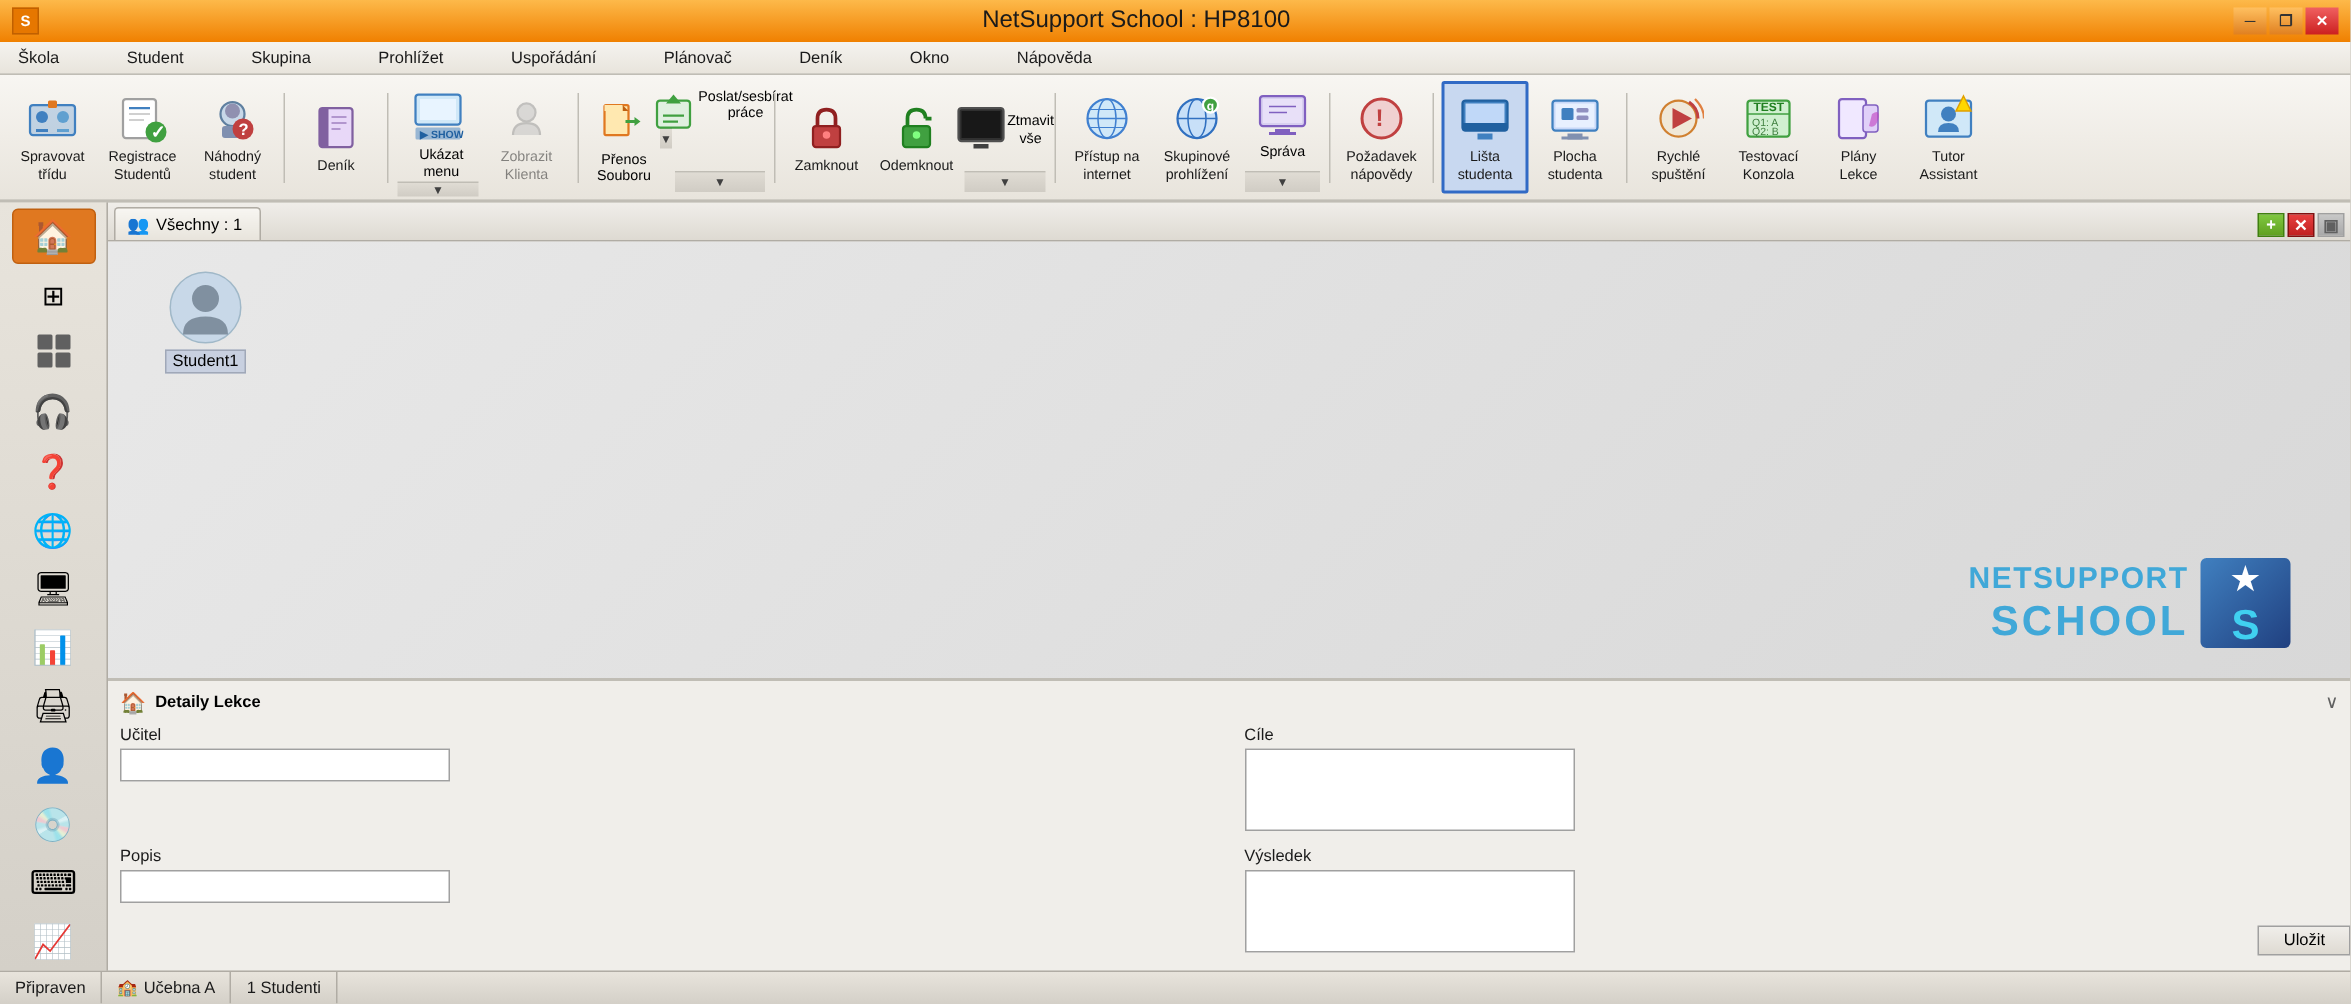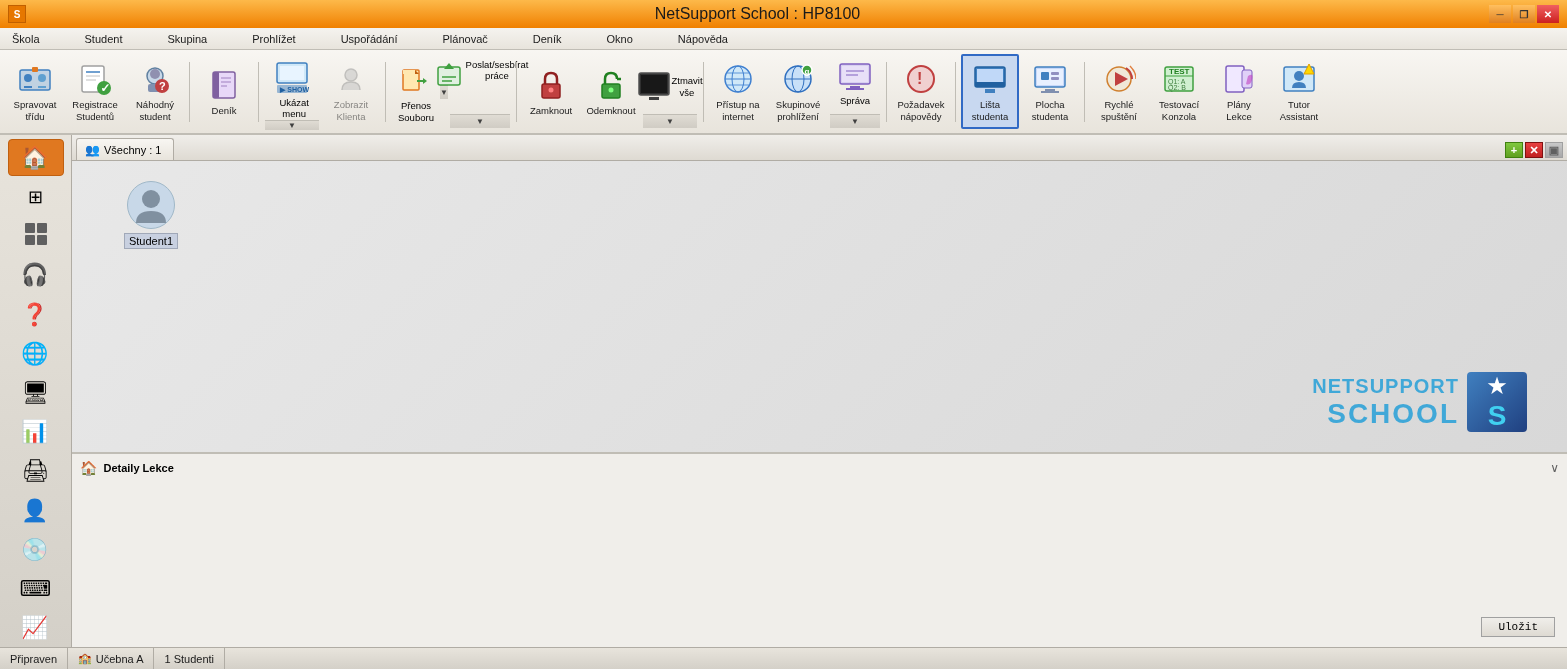--- a/index.html
+++ b/index.html
@@ -115,21 +115,21 @@
     #view-area {
       flex: 1;
       background: linear-gradient(135deg, #e8e8e8 0%, #d8d8d8 100%);
       position: relative;
       overflow: hidden;
     }
 
     
     .student-item {
       position: absolute;
-      top: 20px; left: 44px;
+      top: 20px; left: 30px;
       display: flex; flex-direction: column; align-items: center;
       gap: 4px; cursor: pointer; width: 70px;
     }
     .student-avatar {
       width: 48px; height: 48px;
       background: #c8d8e8;
       border-radius: 50%;
       display: flex; align-items: center; justify-content: center;
       font-size: 28px; color: #6080a0;
       border: 1px solid #a0b8c8;
@@ -214,24 +214,24 @@
       padding: 2px 4px; font-size: 11px;
     }
     .details-field textarea {
       width: 220px; height: 55px;
       border: 1px solid #a0a0a0; background: white;
       padding: 2px 4px; font-size: 11px; resize: none;
     }
 
     #save-btn {
       position: absolute;
-      bottom: 10px; right: 12px;
+      bottom: 10px; right: 0;
       padding: 3px 16px; font-size: 11px;
       background: linear-gradient(to bottom, #f0eeea, #dedad2);
-      border: 1px solid #a0a0a0; cursor: pointer; font-family: Liberation Mono, monospace;
+      border: 1px solid #a0a0a0; cursor: pointer;
     }
 
     
     #status-bar {
       background: linear-gradient(to bottom, #e8e4dc, #d4d0c8);
       height: 22px;
       display: flex;
       align-items: center;
       border-top: 1px solid #b0acA4;
       font-size: 11px;
@@ -676,20 +676,42 @@
 
     <div id="details-wrapper">
       <div id="details-panel">
         <div id="details-header">
           <div id="details-title">
             <span class="house-icon">🏠</span>
             <span>Detaily Lekce</span>
           </div>
           <span class="details-collapse">∨</span>
         </div>
+        <div class="details-grid">
+
+          <div class="details-field">
+            <label>Učitel</label>
+            <input type="text" value="" style="">
+          </div>
+
+          <div class="details-field">
+            <label>Cíle</label>
+            <textarea style=""></textarea>
+          </div>
+
+          <div class="details-field">
+            <label>Popis</label>
+            <input type="text" value="" style="">
+          </div>
+
+          <div class="details-field">
+            <label>Výsledek</label>
+            <textarea style=""></textarea>
+          </div>
+        </div>
         <button id="save-btn">Uložit</button>
       </div>
     </div>
   </div>
 </div>
 
 <div id="status-bar">
   <div class="status-segment">
     <span>Připraven</span>
   </div>

